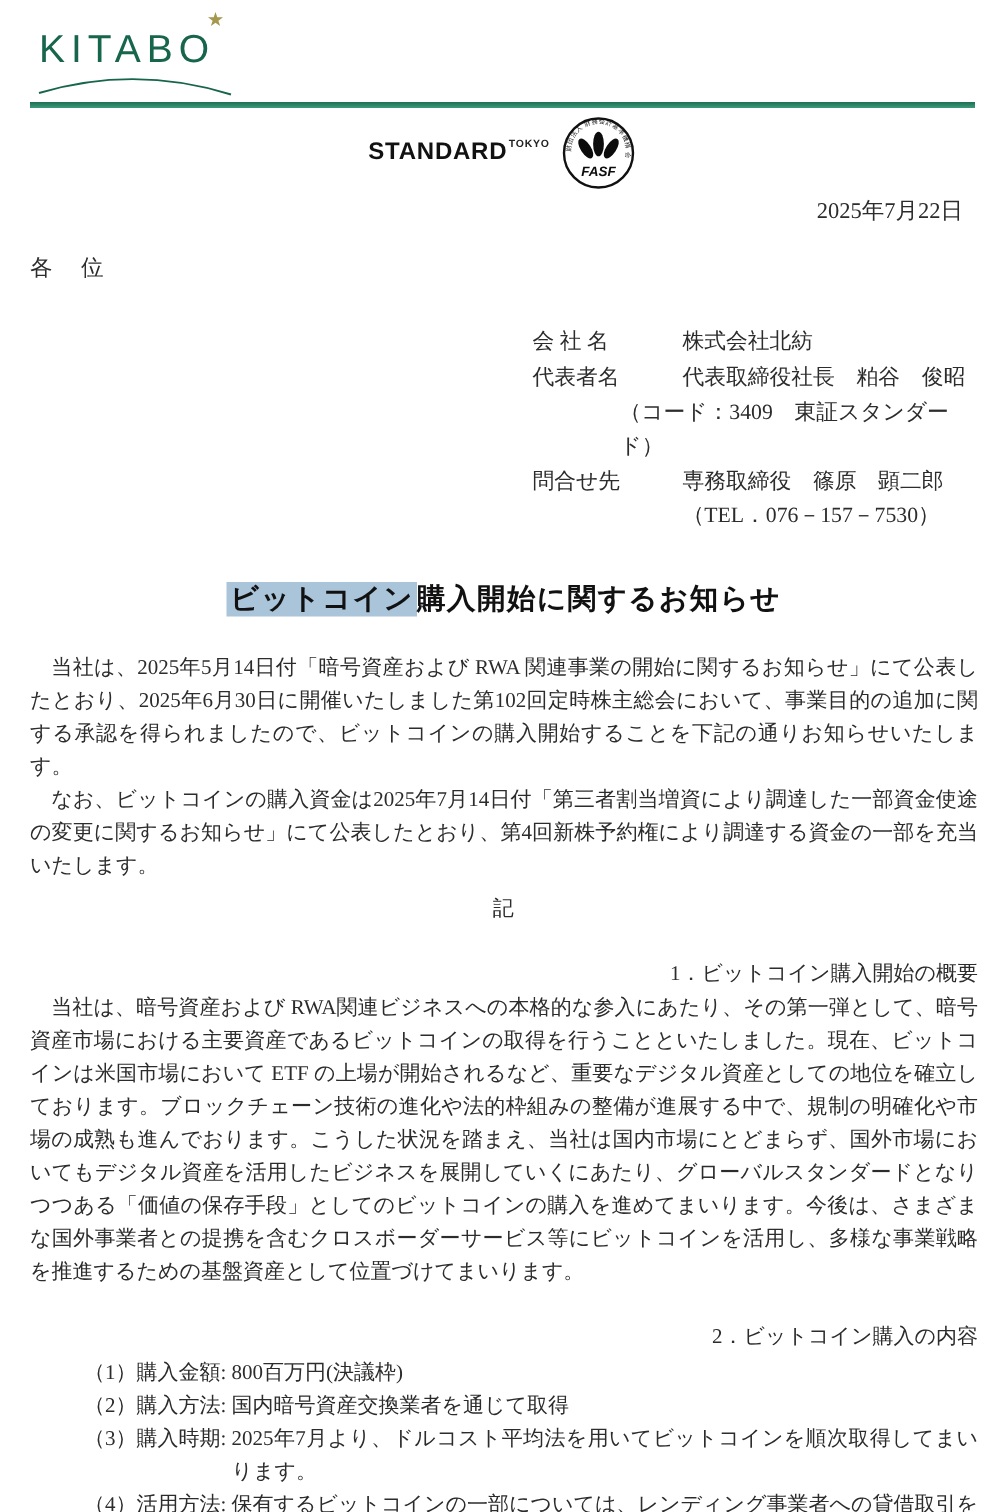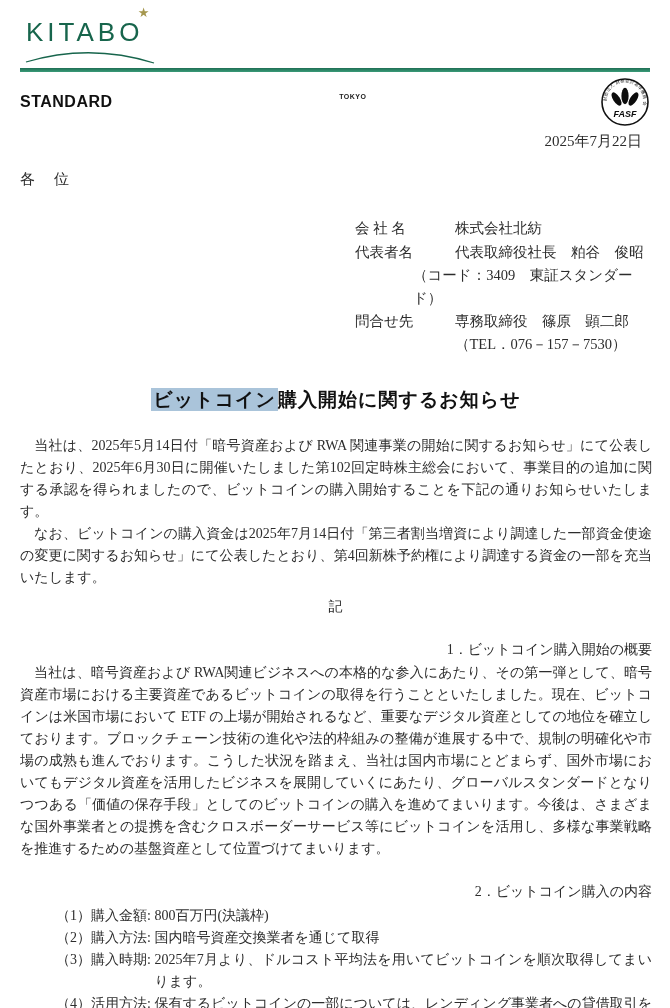--- a/index.html
+++ b/index.html
@@ -36,21 +36,21 @@
   
   .top-rule {
     height: 4px;
     background: linear-gradient(#1f6e54, #3a9b78);
     margin: 2px 2px 0 0;
   }
 
   
   .header-right { margin-top: 4px; text-align: right; padding-right: 2px; }
   .market-row {
-    display: flex; align-items: center; justify-content: space-between;
+    display: flex; align-items: center; justify-content: center;
     height: 52px;
   }
   .market-main {
     font-family: "Liberation Sans", "DejaVu Sans", sans-serif;
     font-weight: bold; font-size: 16px; letter-spacing: 0.5px; color: #111;
   }
   .market-sub {
     font-family: "Liberation Sans", "DejaVu Sans", sans-serif;
     font-size: 7px; font-weight: bold; color: #222;
     position: relative; top: -5px; margin-left: 1px; letter-spacing: 0.5px;

